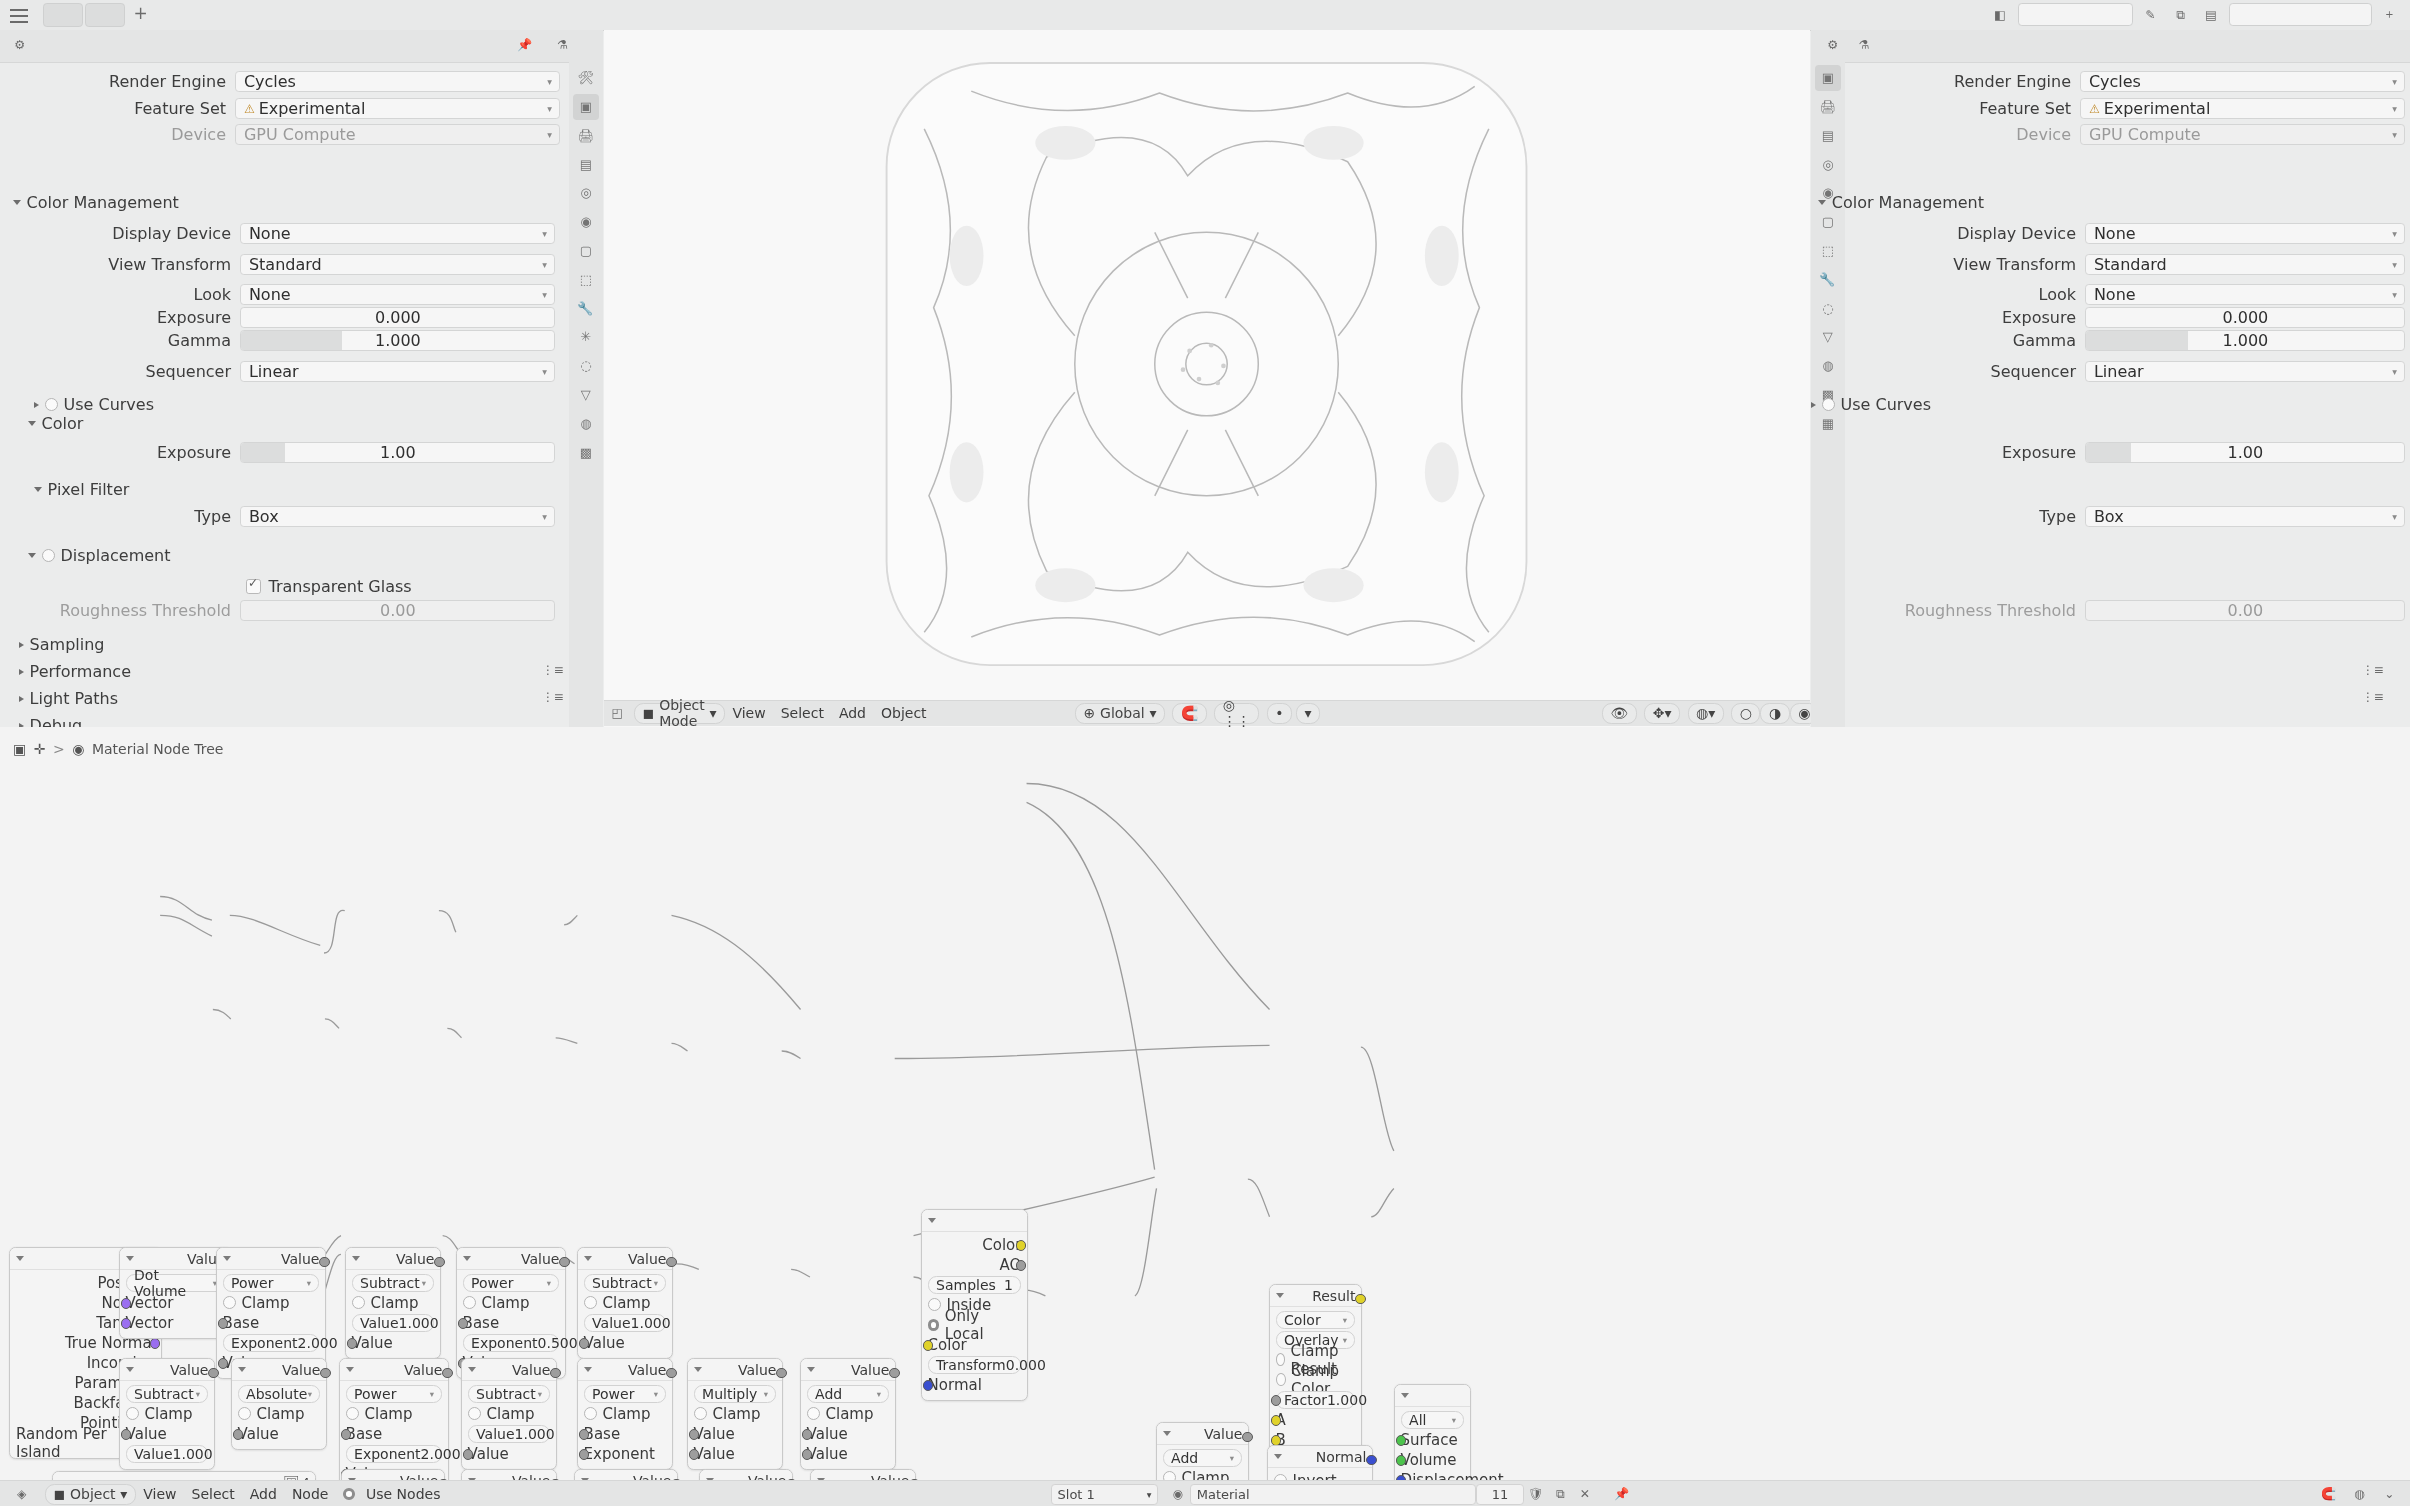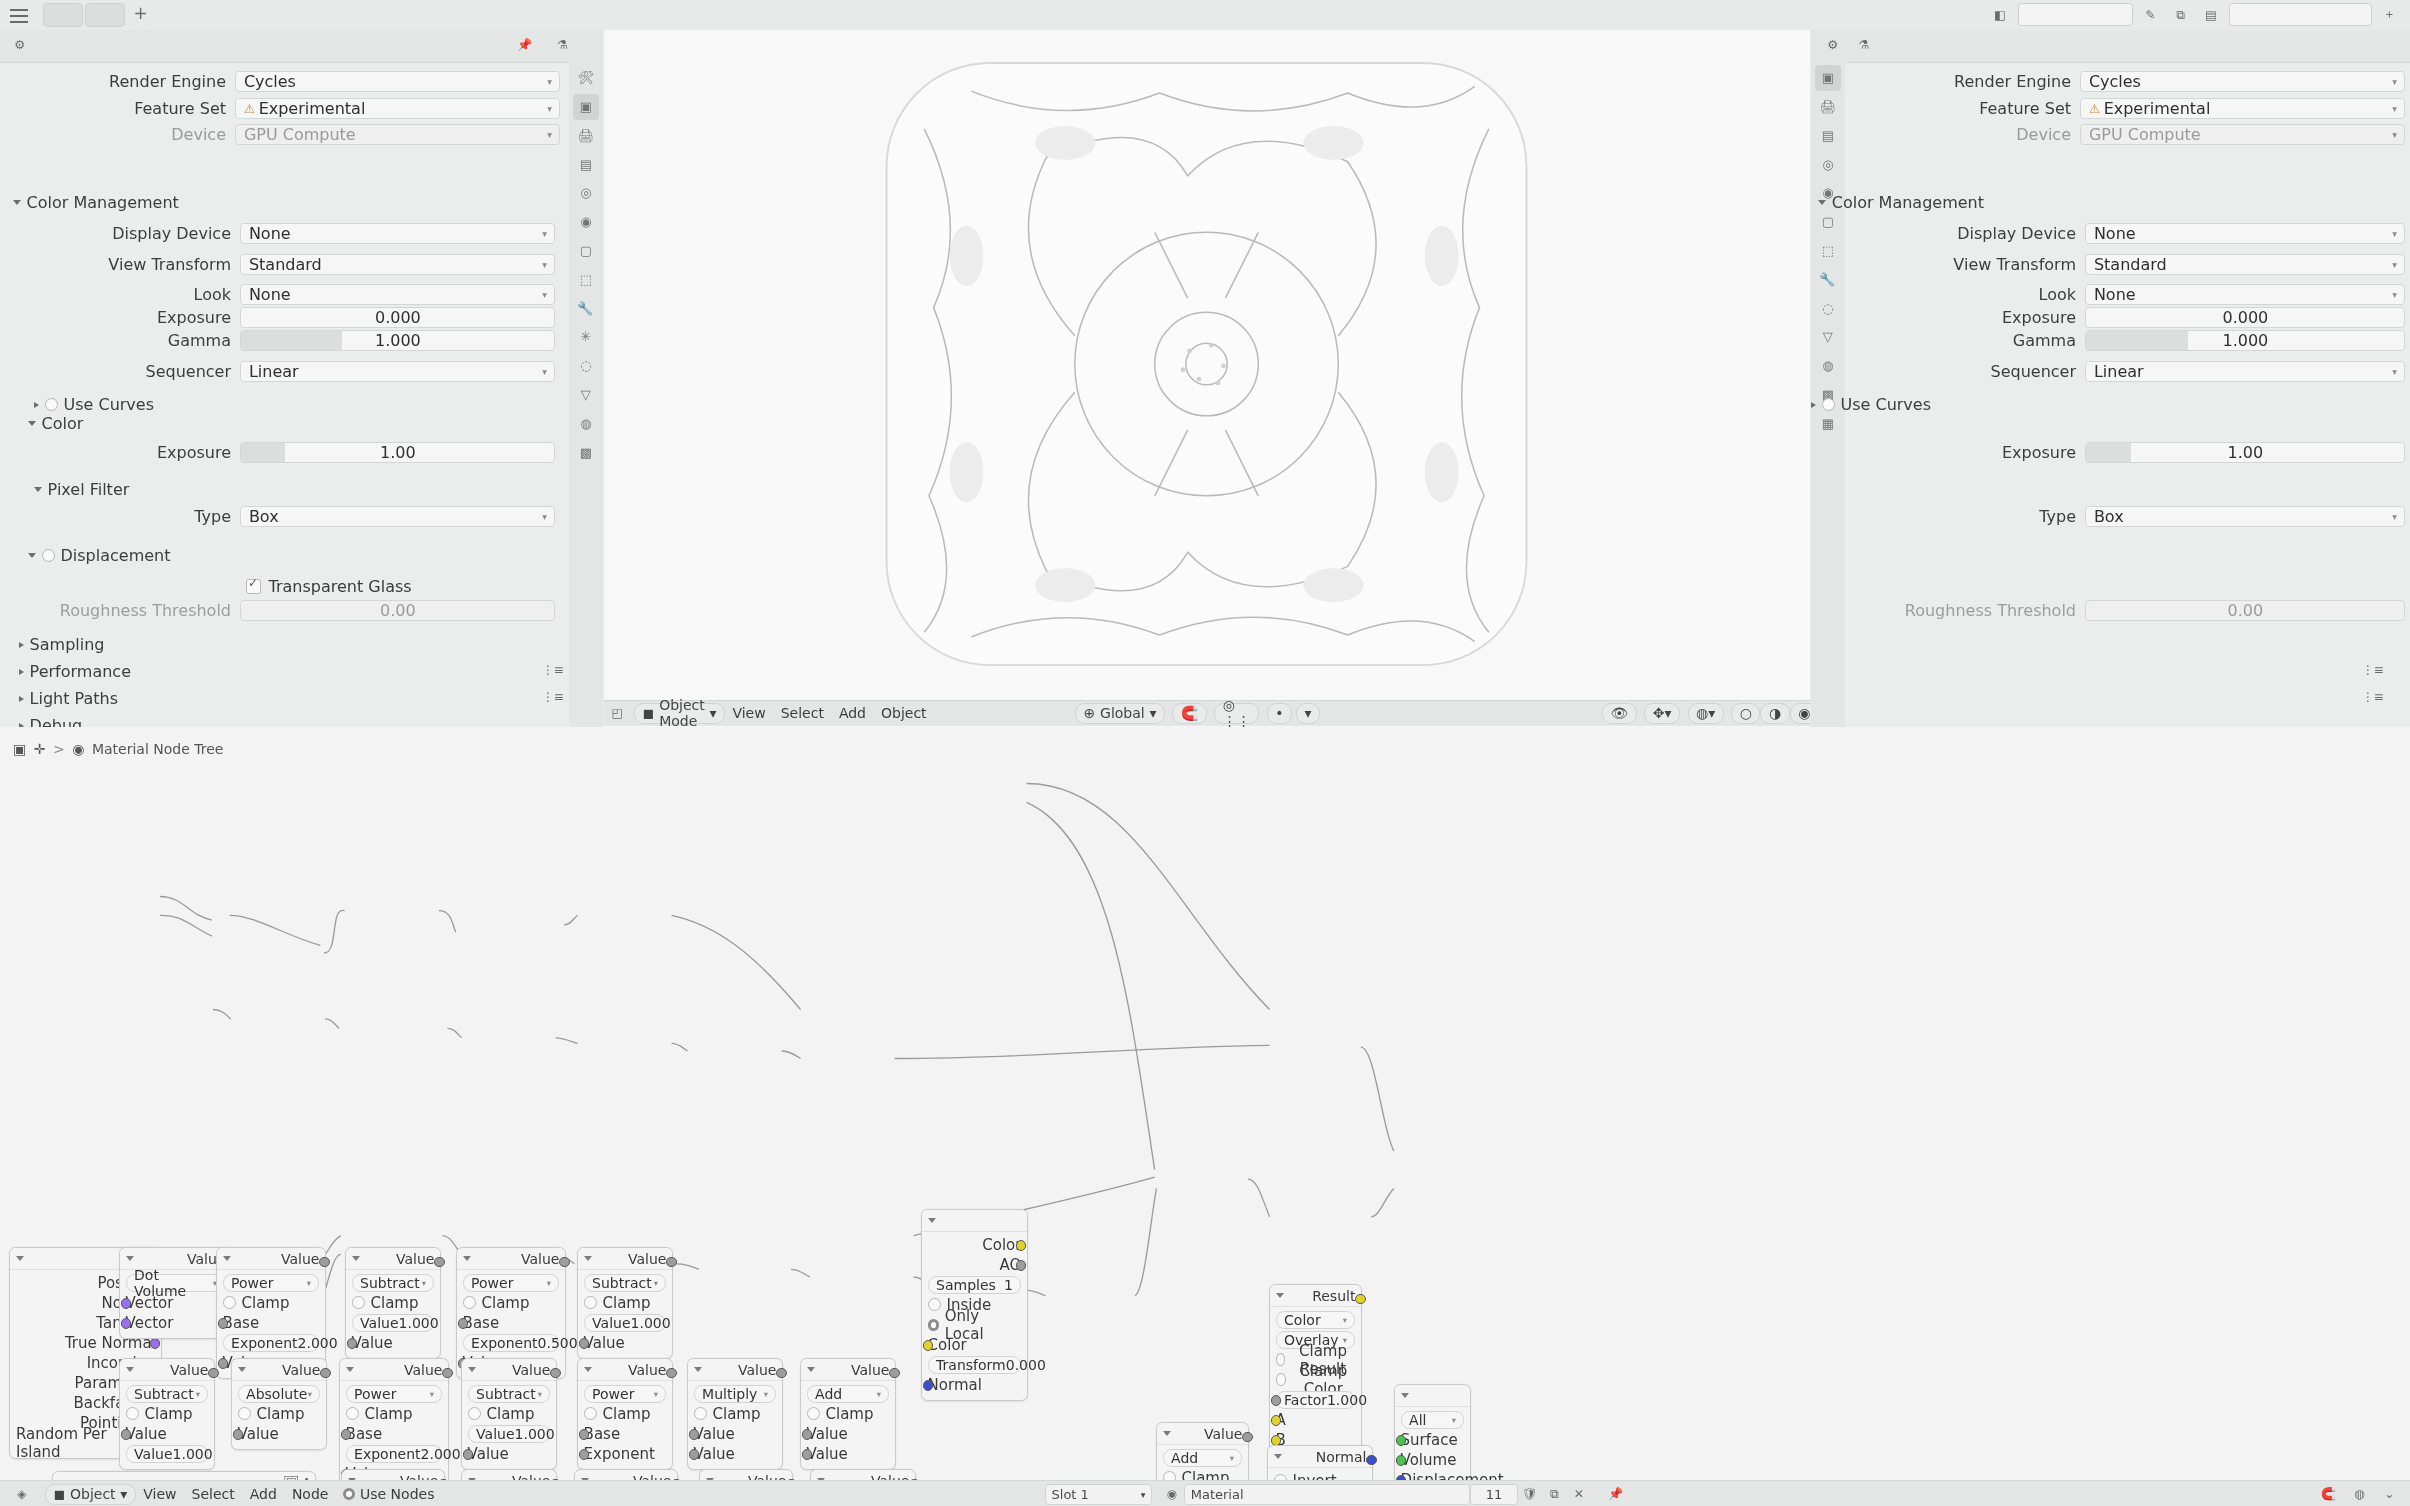--- a/index.html
+++ b/index.html
@@ -940,21 +940,21 @@
               <span>0.000</span>
             </div>
           </div>
         <div class="nrow">
             <span class="sock l s-blue" style="top:5.6px"></span>
             <span>Normal</span>
           </div>
       </div>
     </div>
 
-    <div class="node" style="left:1269px;top:557px;width:91px;text-align:center;">
+    <div class="node" style="left:1269px;top:557px;width:91px;">
       <div class="nhead">
           <span class="ncaret"></span>
           <span style="margin-left:auto;font-size:14px">Result</span>
           <span class="sock r s-yellow" style="top:8.5px"></span>
         </div>
       <div class="nbody">
         <div class="nrow">
             <div class="nfield">
               <span>Color</span>
               <span class="caret">▾</span>
@@ -1185,21 +1185,21 @@
 
     </div>
 
     <div class="nodefoot" style="left:0;top:753px;width:2411px;">
       <div class="icon-btn" style="margin-left:9.4px">◈</div>
       <div class="pill" style="margin-left:11.3px">◼ <span>Object</span> ▾</div>
       <div class="flat-btn">View</div>
       <div class="flat-btn">Select</div>
       <div class="flat-btn">Add</div>
       <div class="flat-btn">Node</div>
-      <div class="flat-btn" style="gap:5px">
+      <div class="flat-btn" style="gap:11px">
           <span class="radio on"></span>
           <span>Use Nodes</span>
         </div>
       <div class="status-field" style="margin-left:603px;width:94px;justify-content:space-between">
           <span>Slot 1</span>
           <span style="font-size:9.4px">▾</span>
         </div>
       <div class="icon-btn" style="margin-left:7.5px">◉</div>
       <div class="status-field" style="width:273px">
           <span>Material</span>

